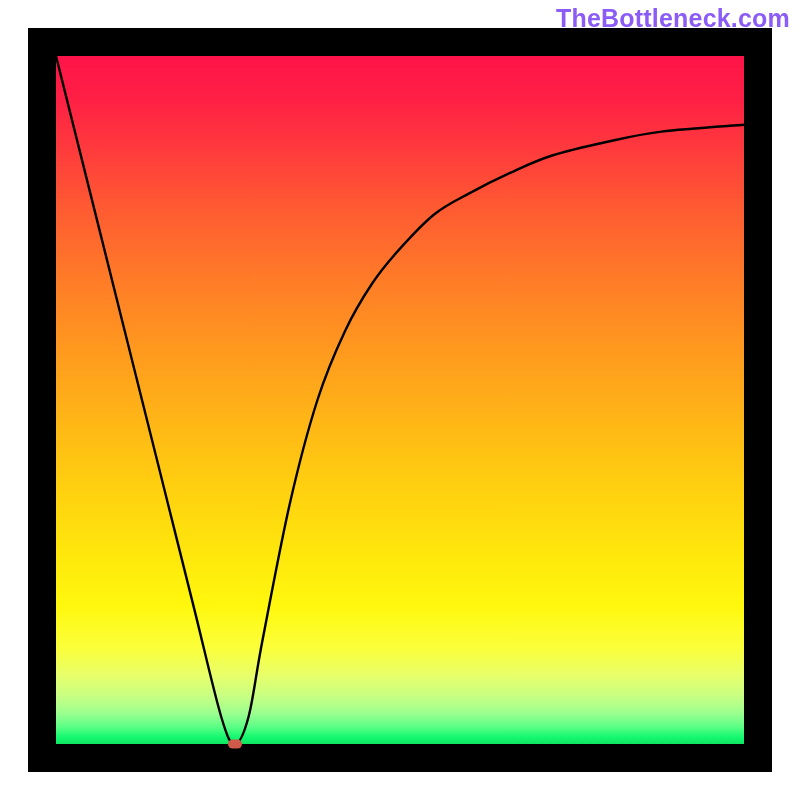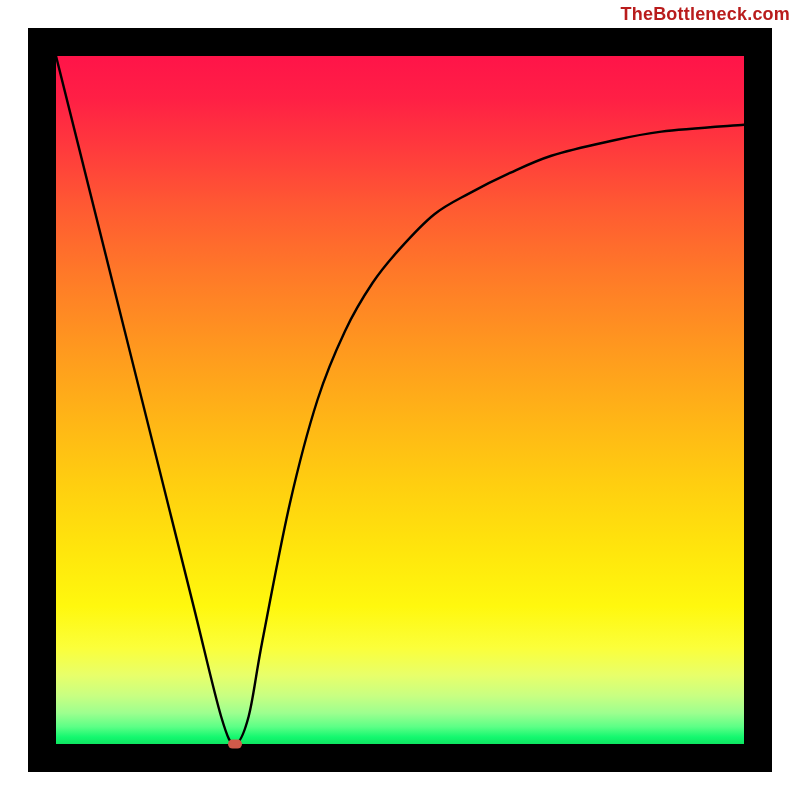--- a/index.html
+++ b/index.html
@@ -13,23 +13,23 @@
   }
   .wrap {
     position: relative;
     width: 800px;
     height: 800px;
   }
   .watermark {
     position: absolute;
     top: 4px;
     right: 10px;
-    font-size: 18px;
+    font-size: 25px;
     font-weight: 600;
-    color: #b91c1c;
+    color: #8b5cf6;
     letter-spacing: 0.2px;
   }
   .frame {
     position: absolute;
     left: 28px;
     top: 28px;
     width: 744px;
     height: 744px;
     border: 28px solid #000;
     box-sizing: border-box;

